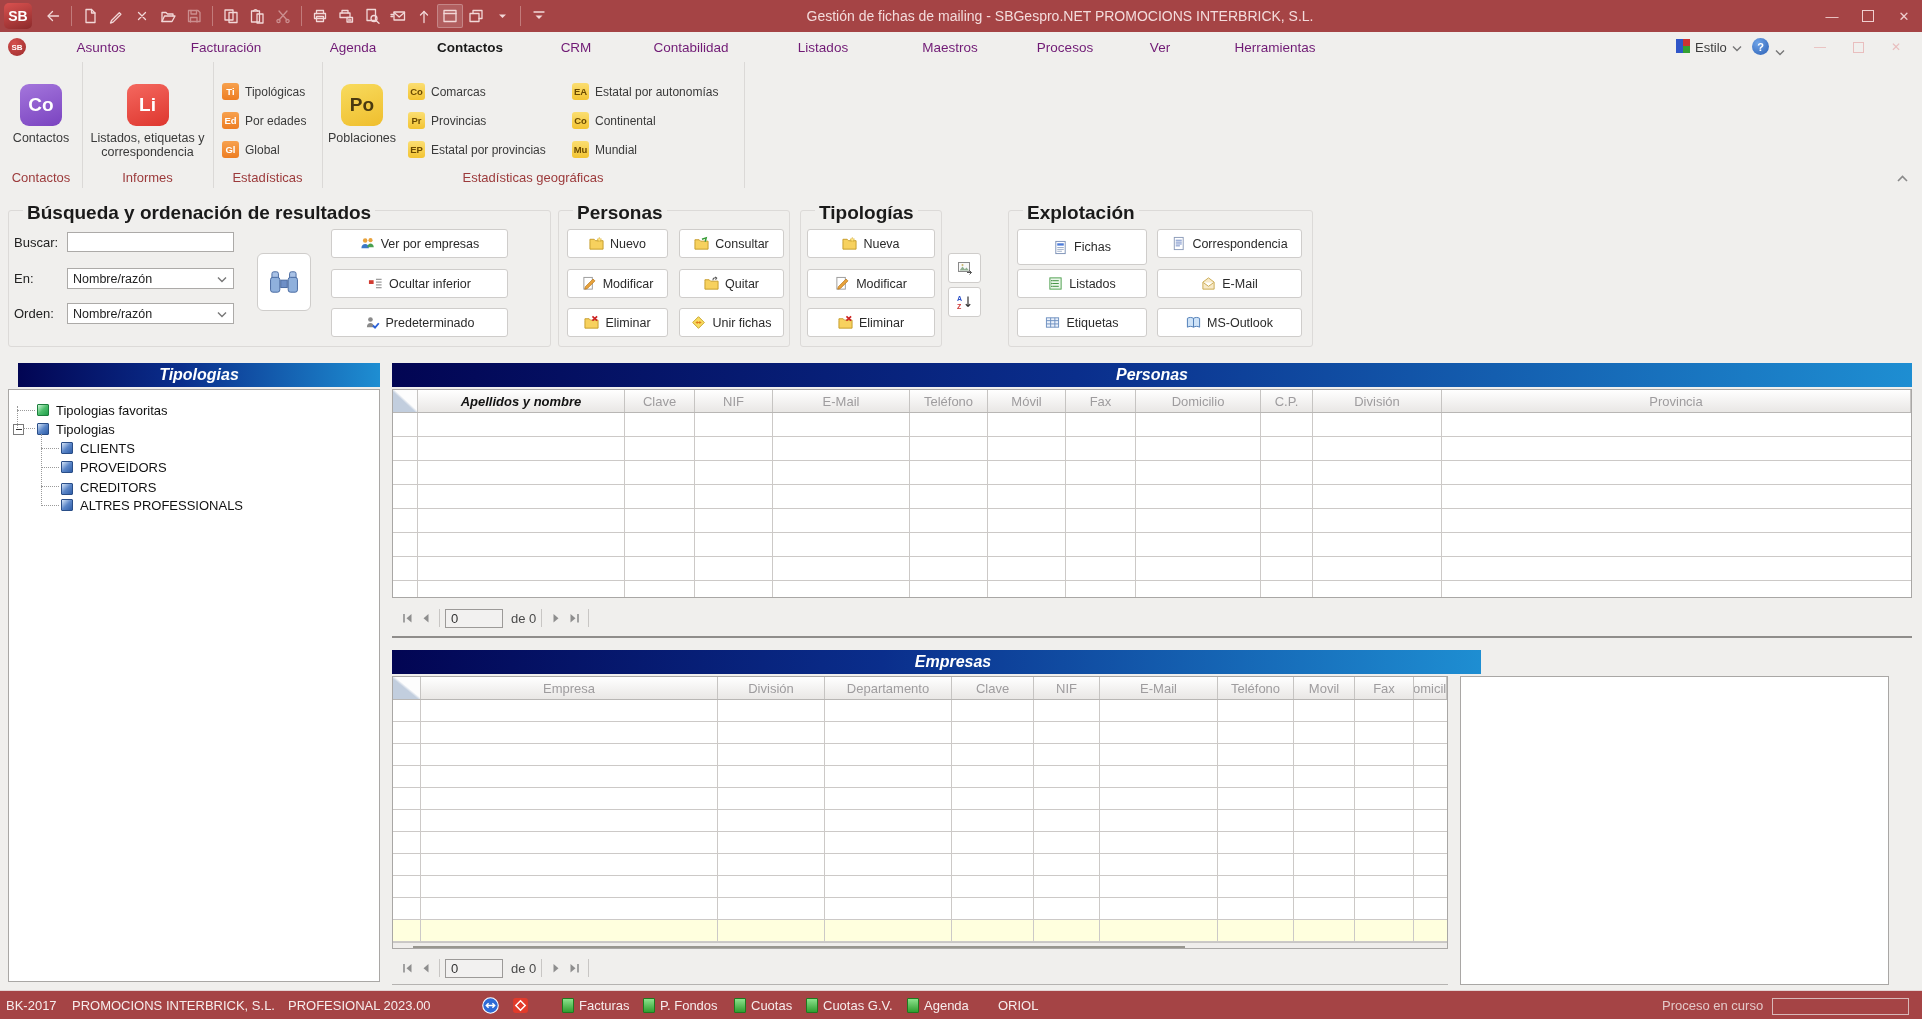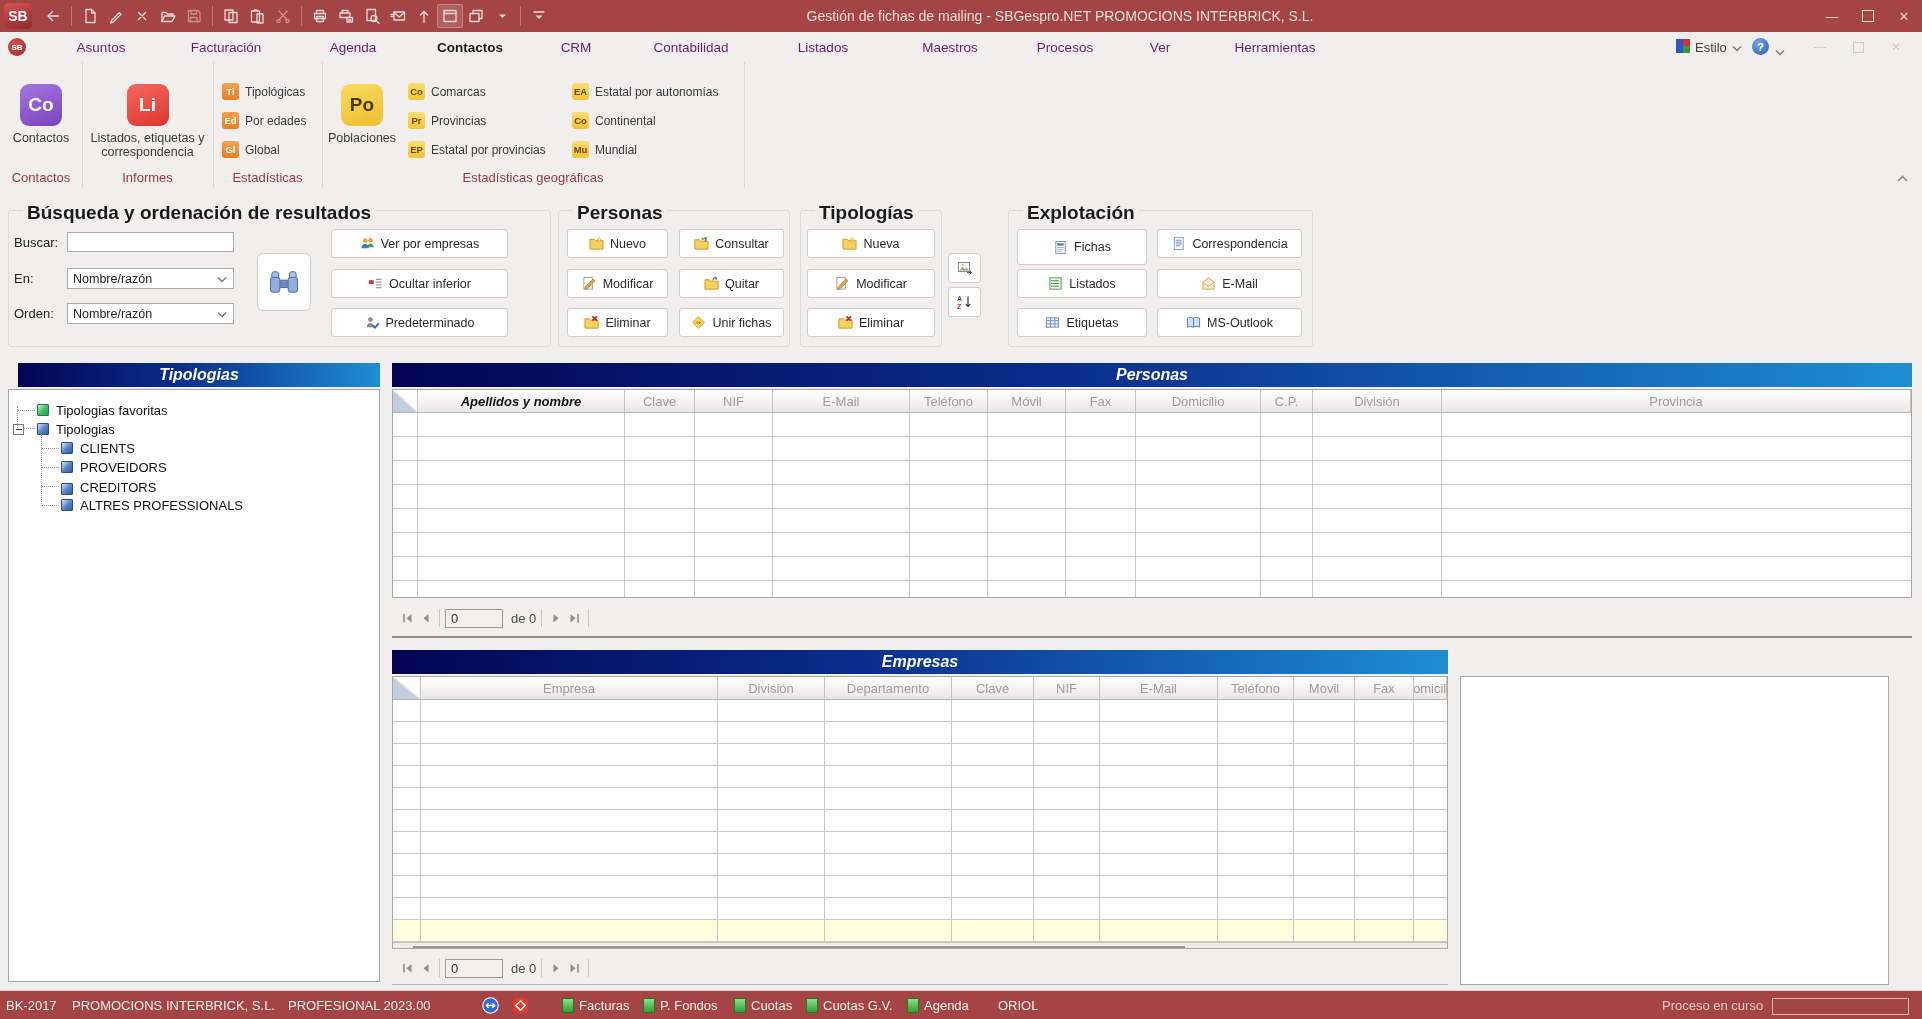--- a/index.html
+++ b/index.html
@@ -735,21 +735,21 @@
       </span>
       <span class="pg-btn">
         <svg width="13" height="13" viewBox="0 0 13 13" xmlns="http://www.w3.org/2000/svg">
           <path d="M2.5 2l5 4.2-5 4.3z" fill="#8E8E8E"></path>
           <path d="M10 2v8.5" stroke="#8E8E8E" stroke-width="1.6"></path>
         </svg>
       </span>
       <span class="pg-sep"></span>
     </div>
 
-  <div class="phead" style="left:392px;top:650px;width:1056px;">Empresas</div>
+  <div class="phead" style="left:392px;top:650px;width:1056px;padding-left:33px;">Empresas</div>
   <div class="tbl" style="left:392px;top:676px;width:1056px;height:273px;" id="empresasTable">
       <div class="thead">
         <div class="th sel" style="width: 28px;"></div>
         <div class="th" style="width: 297px;">Empresa</div>
         <div class="th" style="width: 107px;">División</div>
         <div class="th" style="width: 127px;">Departamento</div>
         <div class="th" style="width: 82px;">Clave</div>
         <div class="th" style="width: 66px;">NIF</div>
         <div class="th" style="width: 118px;">E-Mail</div>
         <div class="th" style="width: 76px;">Teléfono</div>

